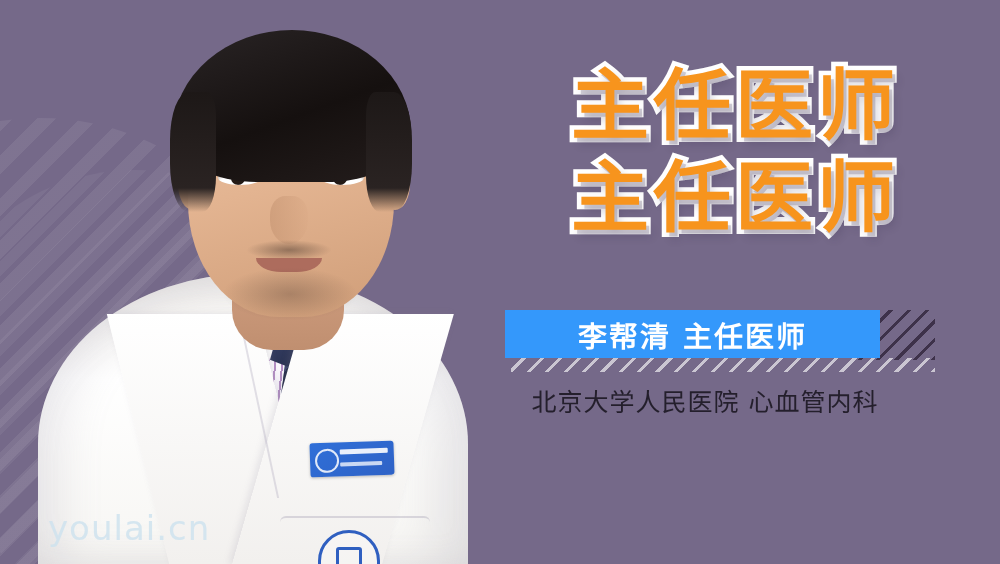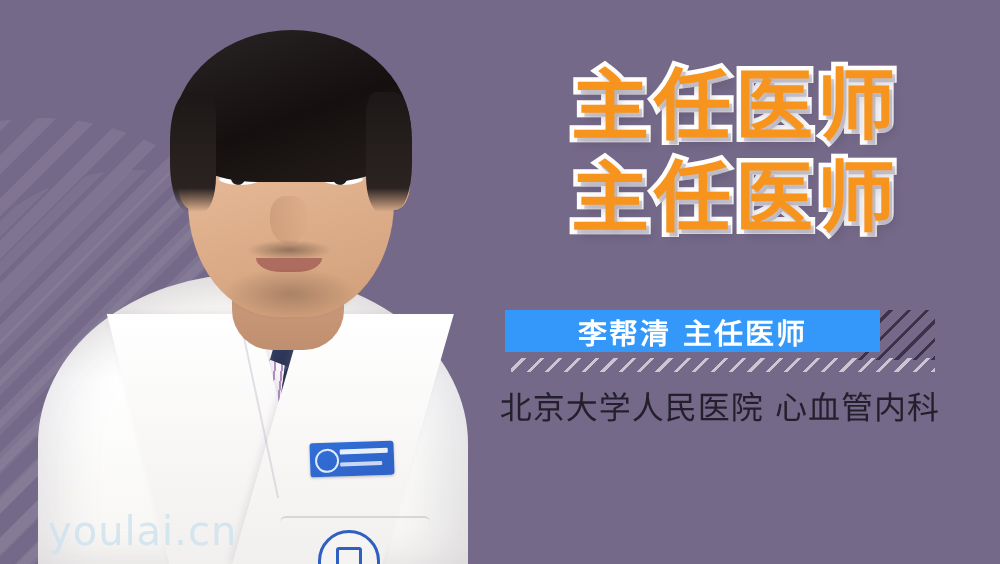--- a/index.html
+++ b/index.html
@@ -380,56 +380,56 @@
       -45deg,
       rgba(255,255,255,.62) 0px, rgba(255,255,255,.62) 3px,
       rgba(0,0,0,0) 3px, rgba(0,0,0,0) 13px
     );
   }
   .presenter-bar {
     position: absolute;
     left: 0;
     top: 0;
     width: 375px;
-    height: 42px;
+    height: 48px;
     background: #3498fb;
     display: flex;
     align-items: center;
     justify-content: center;
   }
   .presenter-name {
     font-family: "DejaVu Sans", "Liberation Sans", sans-serif;
     font-weight: bold;
     font-size: 29px;
     letter-spacing: 2px;
     color: #ffffff;
     white-space: nowrap;
   }
 
   
   .affiliation {
     position: absolute;
     left: 0;
     top: 382px;
     width: 470px;
-    text-align: right;
+    text-align: center;
     font-family: "DejaVu Sans", "Liberation Sans", sans-serif;
-    font-size: 32px;
+    font-size: 25px;
     letter-spacing: 1px;
     color: #241f2c;
     white-space: nowrap;
   }
 
   
   .watermark {
     position: absolute;
     left: 48px;
     top: 508px;
     font-family: "DejaVu Sans", "Liberation Sans", sans-serif;
-    font-size: 40px;
+    font-size: 34px;
     letter-spacing: 1px;
     color: rgba(205,226,238,.82);
   }
 </style>
 </head>
 <body>
 
 <div class="stage">
 
   <div class="bg-base"></div>

